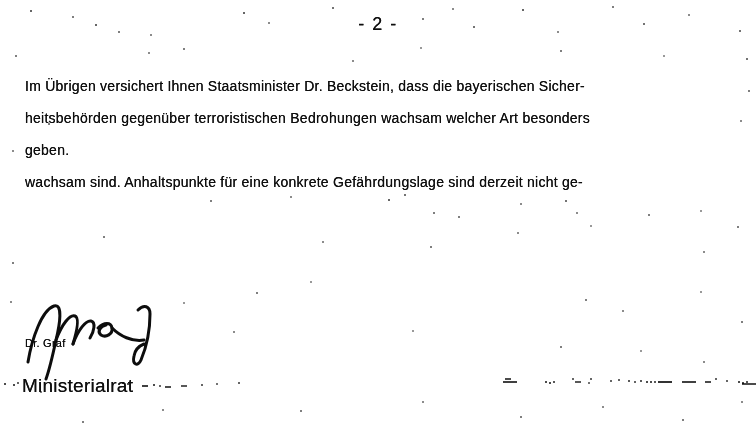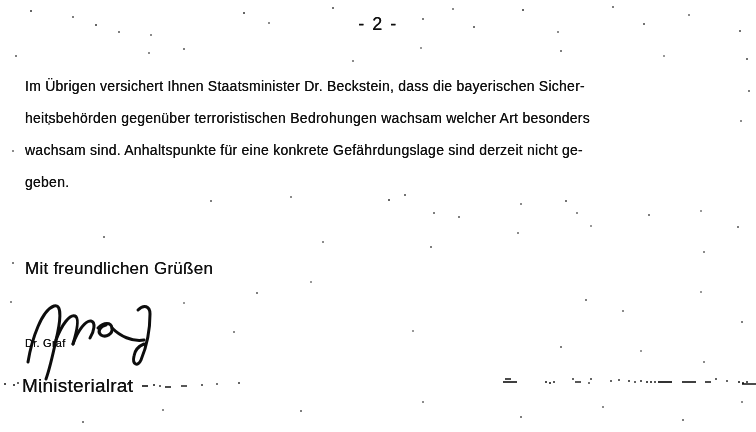--- a/index.html
+++ b/index.html
@@ -130,25 +130,24 @@
   <div class="noise-dots-a"></div>
   <div class="noise-dots-b"></div>
   <div class="noise-dash-short"></div>
   <div class="noise-dash-long"></div>
 
   <div class="page-number">- 2 -</div>
 
   <div class="paragraph">
     <div class="line">Im Übrigen versichert Ihnen Staatsminister Dr. Beckstein, dass die bayerischen Sicher-</div>
     <div class="line">heitsbehörden gegenüber terroristischen Bedrohungen wachsam welcher Art besonders</div>
+    <div class="line">geben.</div>
     <div class="line">wachsam sind. Anhaltspunkte für eine konkrete Gefährdungslage sind derzeit nicht ge-</div>
-    <div class="line">geben.</div>
   </div>
 
-  <div class="salutation">Mit freundlichen Grüßen</div>
 
   <svg class="signature-svg" width="160" height="90" viewBox="0 0 160 90" aria-hidden="true">
     <g fill="none" stroke="#0d0d0d" stroke-width="3" stroke-linecap="round" stroke-linejoin="round">
       <path d="M 8 66 C 12 42, 22 14, 34 10 C 43 7, 40 28, 36 44 C 33 58, 30 72, 26 83"></path>
       <path d="M 36 44 C 42 28, 50 18, 55 20 C 60 22, 56 38, 53 48"></path>
       <path d="M 53 48 C 58 34, 66 24, 71 25 C 76 26, 74 36, 70 42"></path>
       <path d="M 78 32 C 84 26, 91 26, 92 32 C 93 38, 86 42, 81 39 C 77 36, 80 30, 86 29"></path>
       <path d="M 92 32 C 100 40, 112 46, 124 44"></path>
       <path d="M 118 14 C 124 8, 130 10, 130 18 C 130 34, 126 52, 121 64 C 118 71, 112 69, 114 60 C 115 54, 119 50, 124 48"></path>
     </g>

